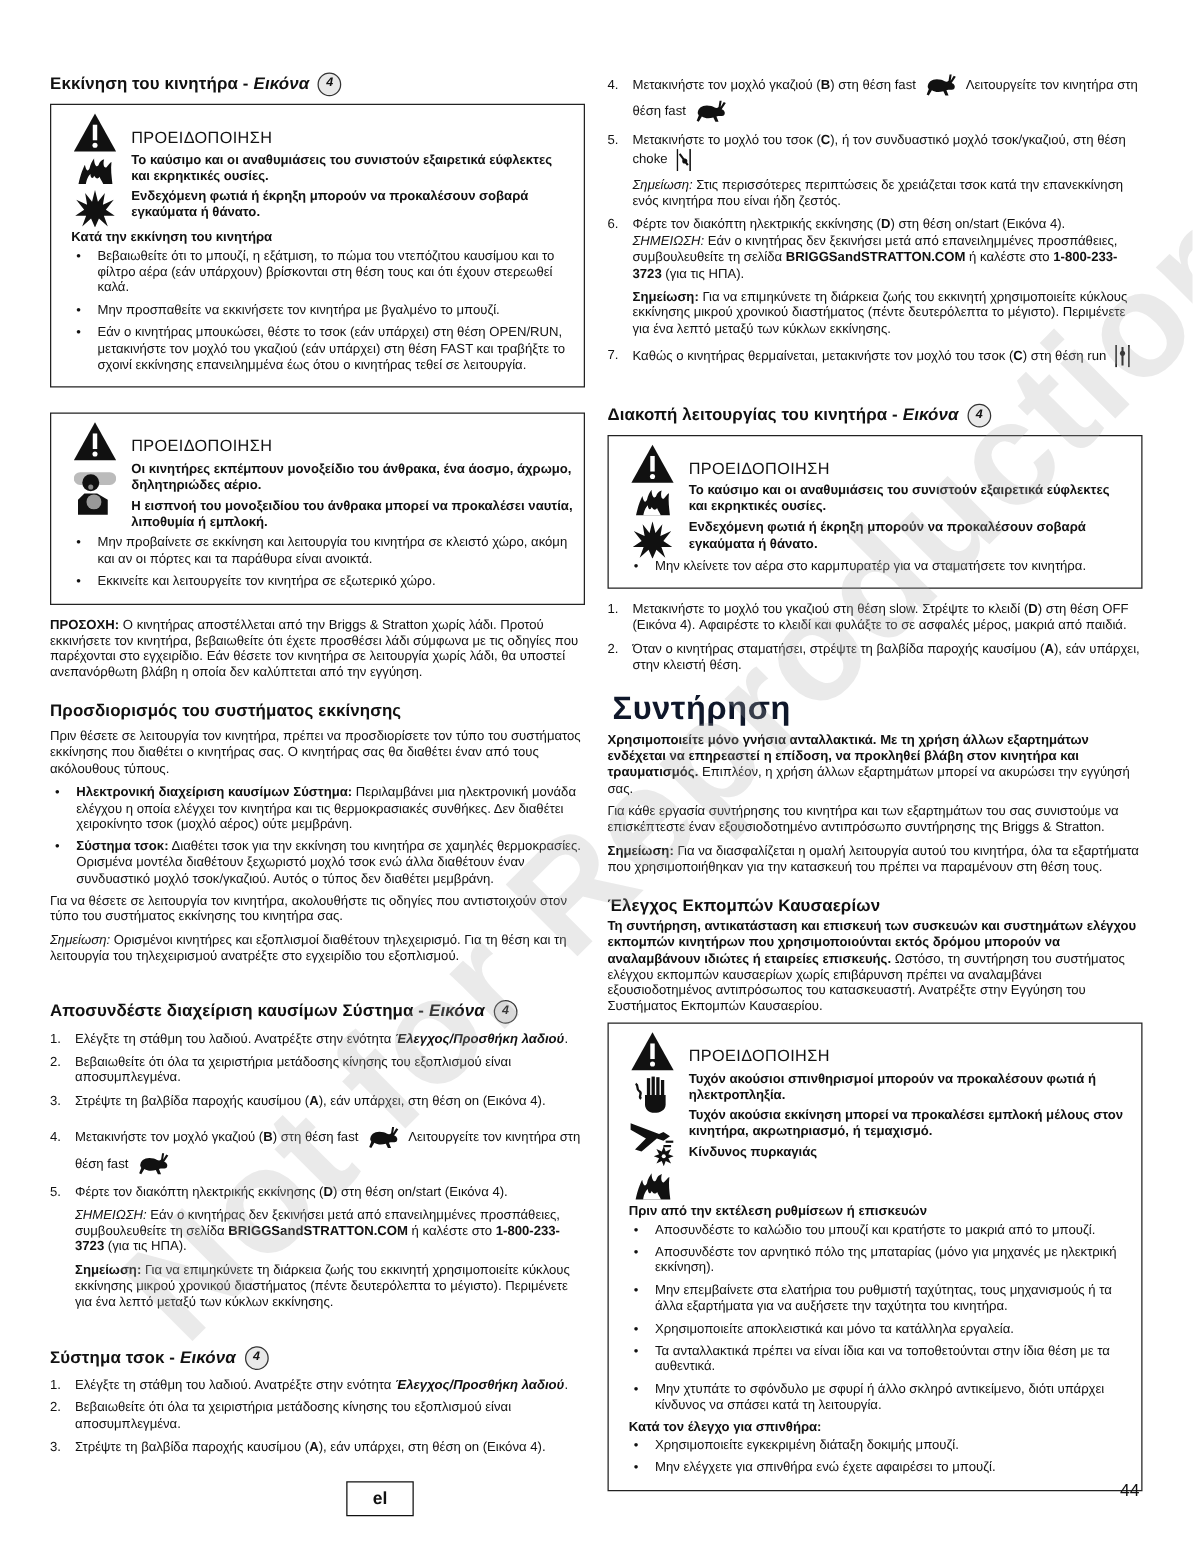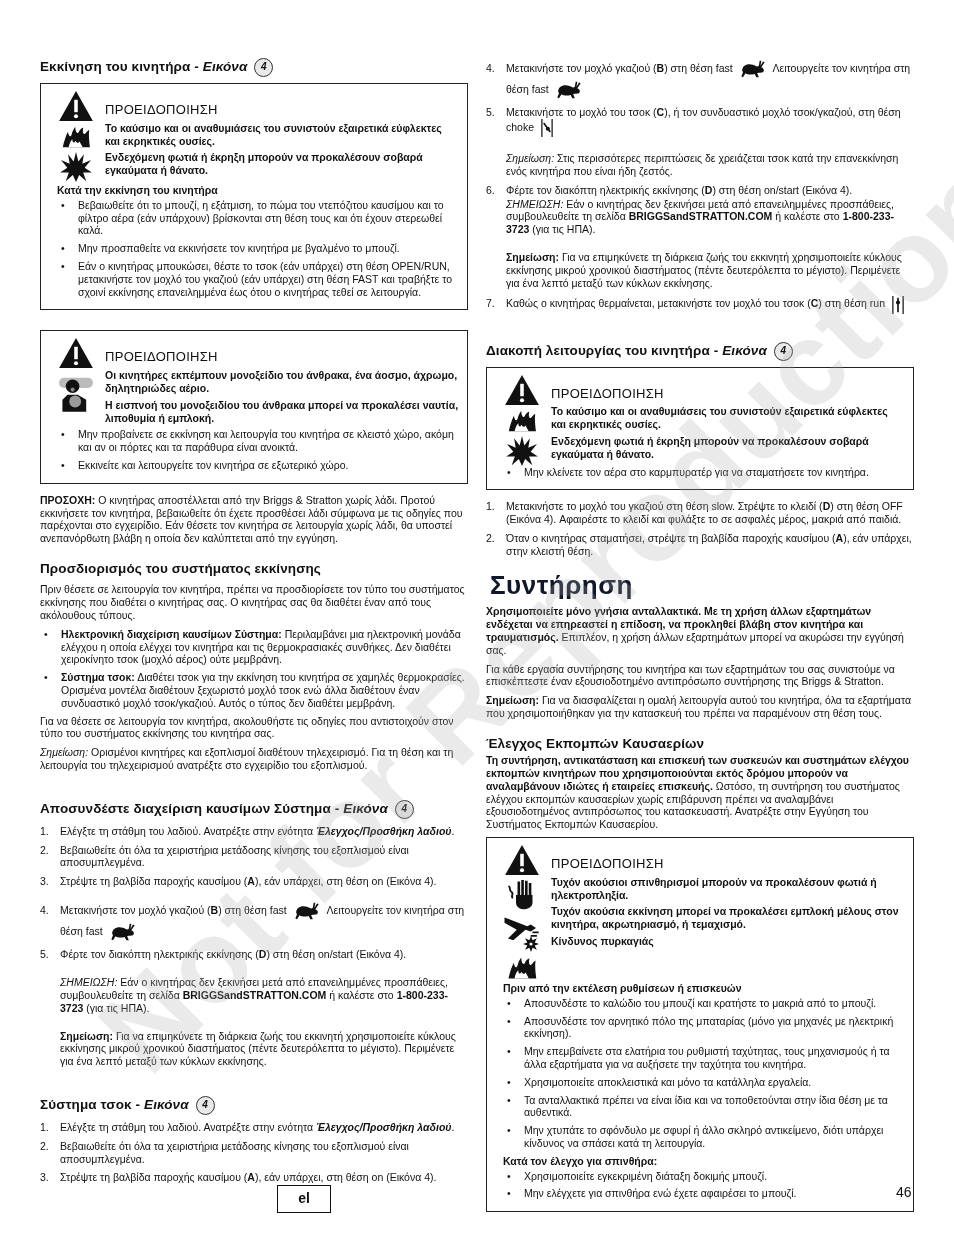--- a/index.html
+++ b/index.html
@@ -28,21 +28,21 @@
   .warn .title { font-size: 13px; margin: 12px 0 4px 0; letter-spacing: 0.3px; }
   .warn .b { font-weight: bold; margin: 0 0 4px 0; }
   .warn .sub { font-weight: bold; margin: 2px 0 2px 0; }
   ul.bul { list-style: none; margin: 0; padding: 0; }
   ul.bul li { position: relative; padding-left: 21px; margin-bottom: 5px; }
   ul.bul li::before { content: "•"; position: absolute; left: 4px; top: 0; }
   ol.num { list-style: none; margin: 0 0 0 0; padding: 0; }
   ol.num li { position: relative; padding-left: 20px; margin-bottom: 6px; }
   ol.num li .n { position: absolute; left: 0; top: 0; }
   p { margin: 0 0 6px 0; }
-  .note { margin-top: 15px; }
+  .note { margin-top: 5px; }
   .ital { font-style: italic; }
   .bold { font-weight: bold; }
   .bi { font-weight: bold; font-style: italic; }
   .big-title {
     font-size: 26px; color: #0f172a; font-weight: bold; margin: 12px 0 4px 4px; letter-spacing: 0.5px;
   }
   .inline-icon { display: inline-block; vertical-align: middle; margin: 0 4px; }
   .lang-box {
     position: absolute; left: 277px; top: 1185px; width: 52px; height: 26px; border: 1.6px solid #111;
     display: flex; align-items: center; justify-content: center; font-weight: bold; font-size: 14px;
@@ -341,15 +341,15 @@
     </ul>
     <div class="sub">Κατά τον έλεγχο για σπινθήρα:</div>
     <ul class="bul">
       <li>Χρησιμοποιείτε εγκεκριμένη διάταξη δοκιμής μπουζί.</li>
       <li>Μην ελέγχετε για σπινθήρα ενώ έχετε αφαιρέσει το μπουζί.</li>
     </ul>
   </div>
 </div>
 
 <div class="lang-box">el</div>
-<div class="page-num">46</div>
+<div class="page-num">44</div>
 
 <div class="watermark">Not for Reproduction</div>
 
 </body></html>

